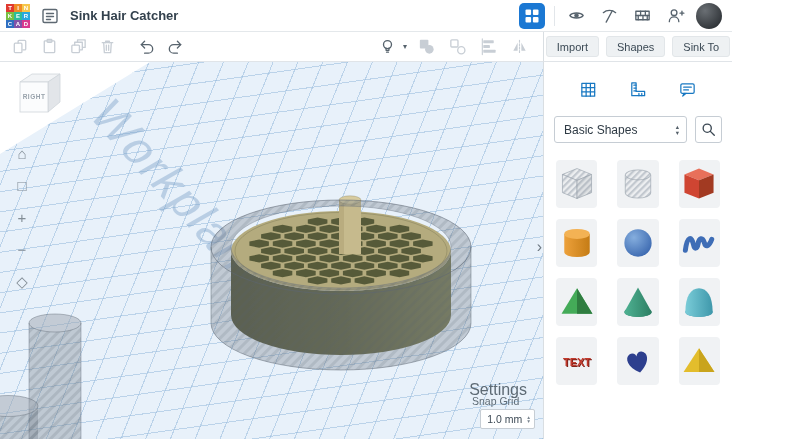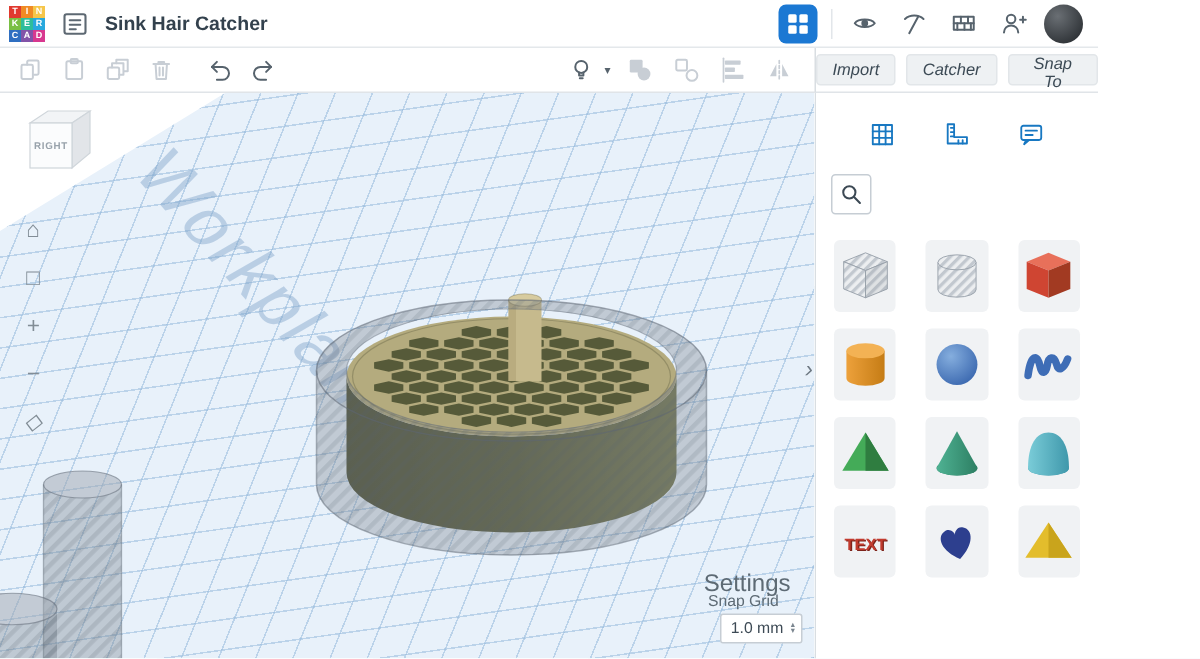--- a/index.html
+++ b/index.html
@@ -1,18 +1,18 @@
 <!DOCTYPE html>
 <html><head>
 <meta charset="utf-8">
 <style>
   * { box-sizing: border-box; margin: 0; padding: 0; }
   html,body { width:800px; height:439px; overflow:hidden; background:#fff;
     font-family:"Liberation Sans", sans-serif; }
-  button { background:none; border:none; padding:0; cursor:pointer; font-family:inherit;font-style:italic; }
+  button { background:none; border:none; padding:0; cursor:pointer; font-family:inherit; }
 
   .app { width:732px; height:439px; display:flex; flex-direction:column; }
 
   
   .hdr { flex:0 0 32px; display:flex; align-items:center; gap:9px; padding:0 10px 0 6px;
          background:#fff; border-bottom:1px solid #e4e8eb; }
   .logo { display:grid; grid-template-columns:repeat(3,8px); grid-auto-rows:8px; }
   .logo-cell { font-size:6px; font-weight:bold; color:#fff; display:flex; align-items:center; justify-content:center; }
   .menu-btn { width:22px; height:22px; display:flex; align-items:center; justify-content:center; color:#5d6872; }
   .doc-title { font-size:13px; font-weight:600; color:#33414d; }
@@ -251,22 +251,22 @@
                 <polygon points="3.5,14.5 8,6 8,14.5"></polygon>
                 <polygon points="12,6 16.5,14.5 12,14.5"></polygon>
               </g>
               <path d="M10 3.5 V17" stroke="currentColor" stroke-width="1.2" stroke-dasharray="2 1.6"></path>
             </svg>
           </button>
         </div>
     </div>
     <div class="tb-actions" id="tb-actions">
         <button class="action-btn">Import</button>
-        <button class="action-btn">Catcher</button>
-        <button class="action-btn">Snap To</button>
+        <button class="action-btn">Shapes</button>
+        <button class="action-btn">Sink To</button>
       </div>
   </div>
 
   <div class="main">
 
     <div class="canvas">
       <div class="grid"></div>
       <div class="watermark">Workplane</div>
 
       <svg class="viewcube" viewBox="0 0 52 46" width="52" height="46">
@@ -426,20 +426,27 @@
             <svg viewBox="0 0 20 20" width="19" height="19" fill="none" stroke-linecap="round" stroke-linejoin="round">
               <g stroke="currentColor" stroke-width="1.3" fill="none">
                 <rect x="3" y="4" width="14" height="10" rx="1.5"></rect>
                 <path d="M6 7.5 h8 M6 10.5 h5"></path>
                 <path d="M6.5 14 L5 17 L8.5 14"></path>
               </g>
             </svg>
           </button>
         </div>
       <div class="sb-filter">
+        <div class="sb-dropdown">
+          <span>Basic Shapes</span>
+          <span class="dd-carets">
+              <span>▴</span>
+              <span>▾</span>
+            </span>
+        </div>
         <button class="sb-search">
           <svg viewBox="0 0 20 20" width="17" height="17" fill="none">
               <circle cx="8.5" cy="8.5" r="4.8" stroke="#3c4954" stroke-width="1.6"></circle>
               <path d="M12.2 12.2 L16.8 16.8" stroke="#3c4954" stroke-width="1.6" stroke-linecap="round"></path>
             </svg>
         </button>
       </div>
       <div class="sb-shapes" id="sb-shapes">
           <div class="shape-tile">
             <svg viewBox="0 0 44 40">

